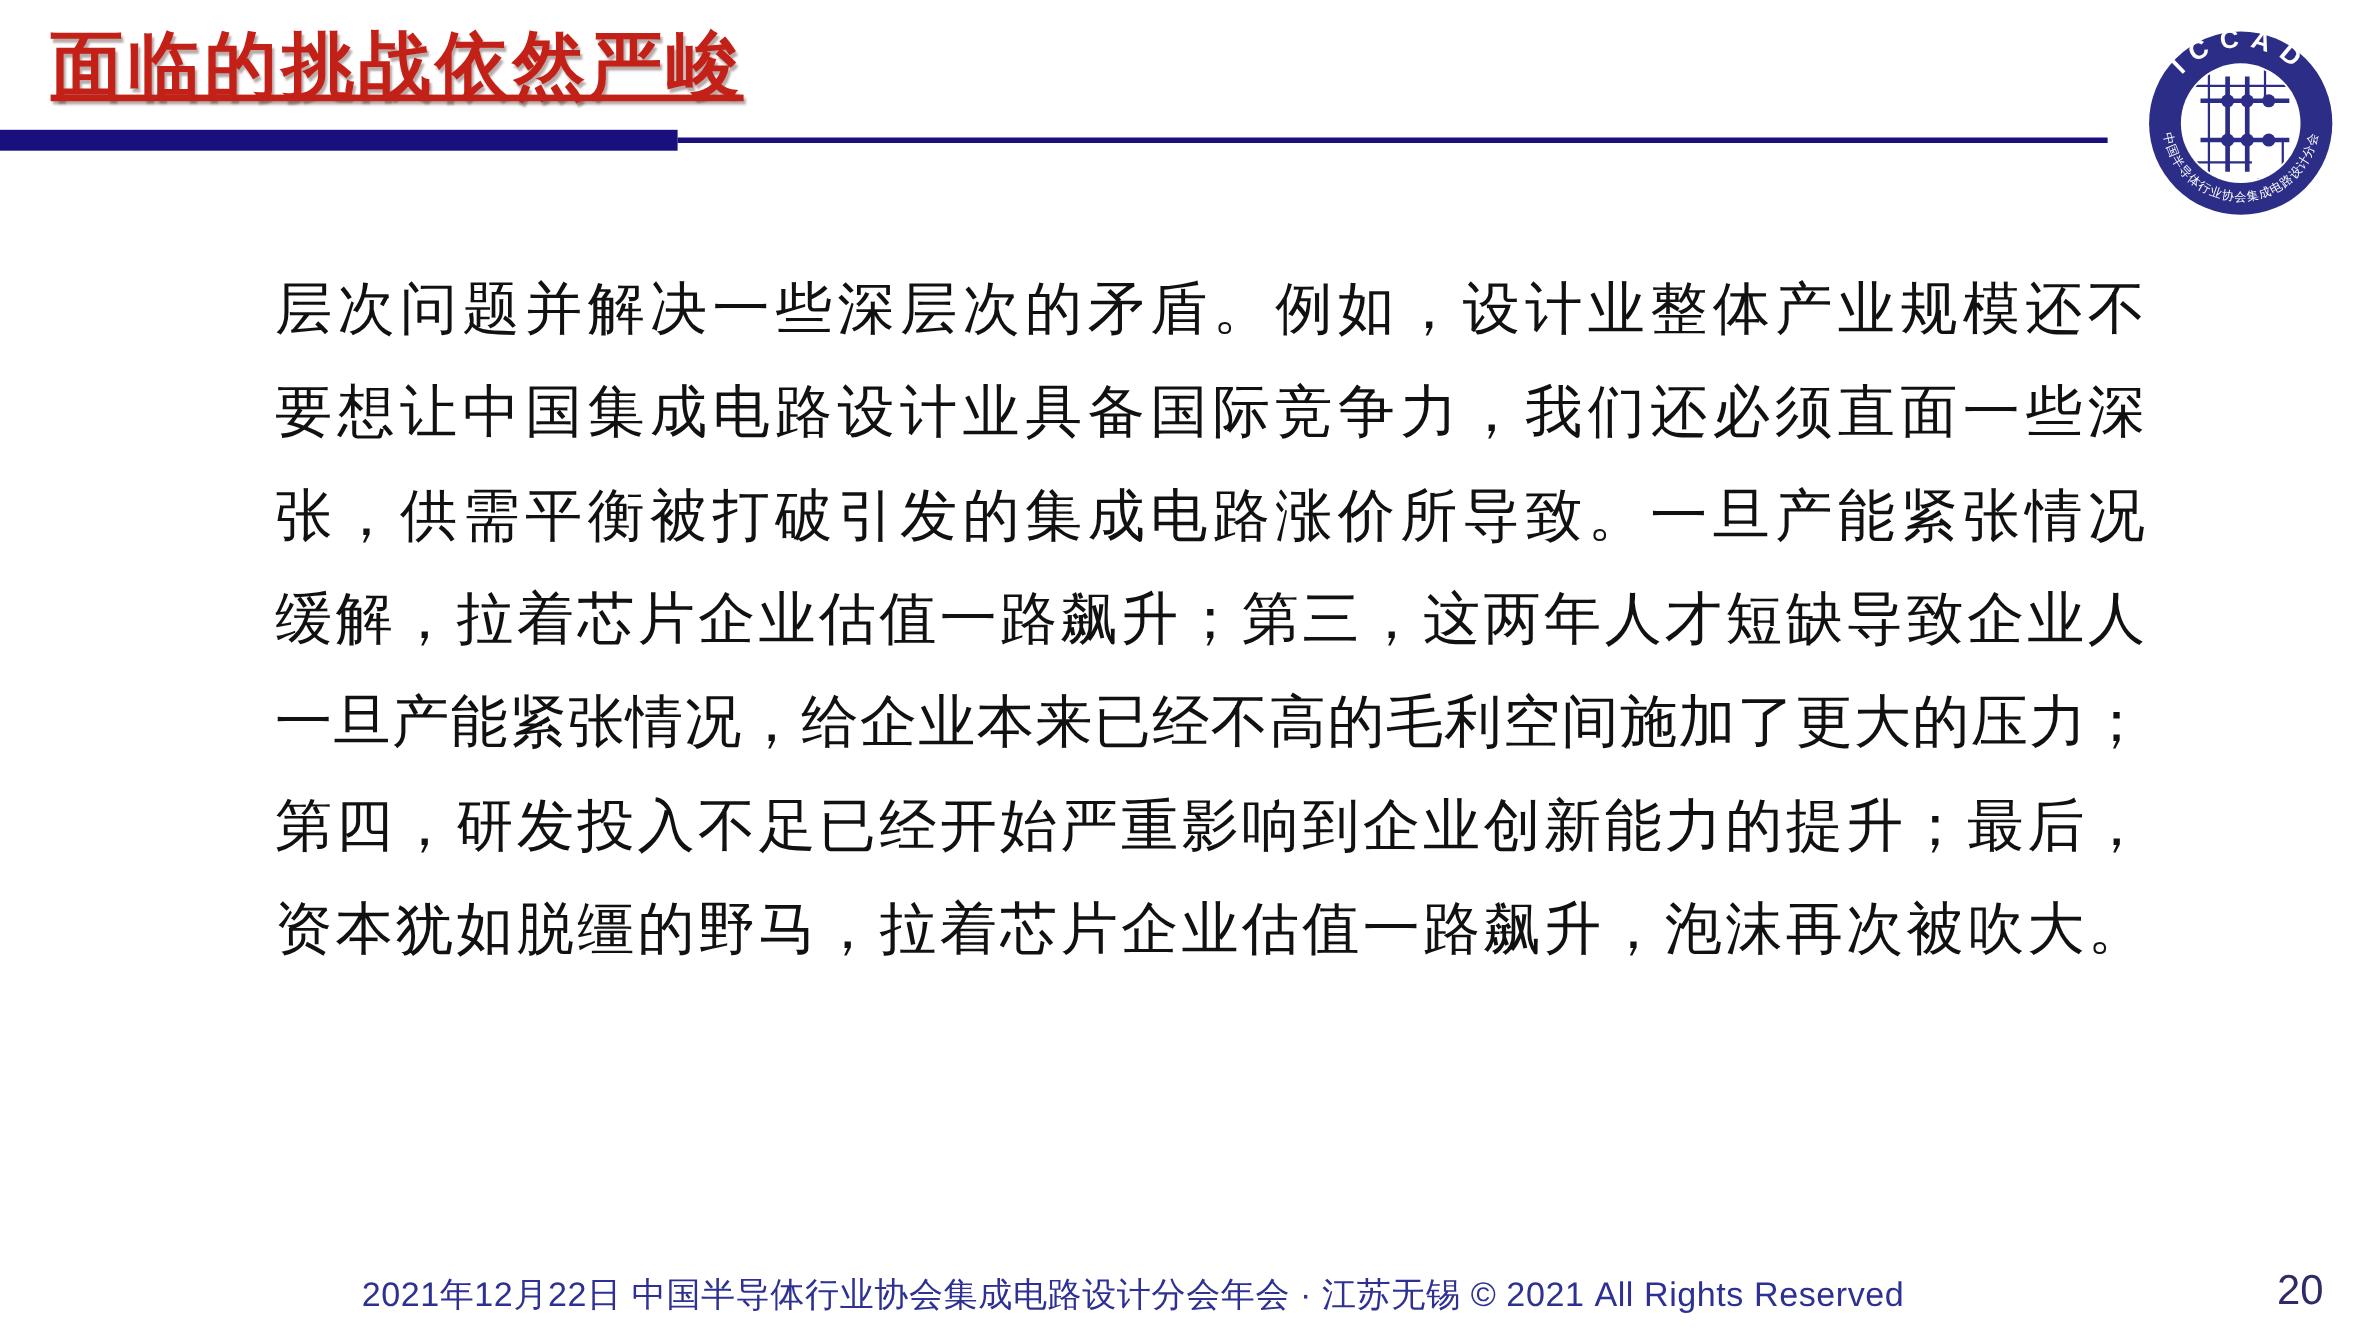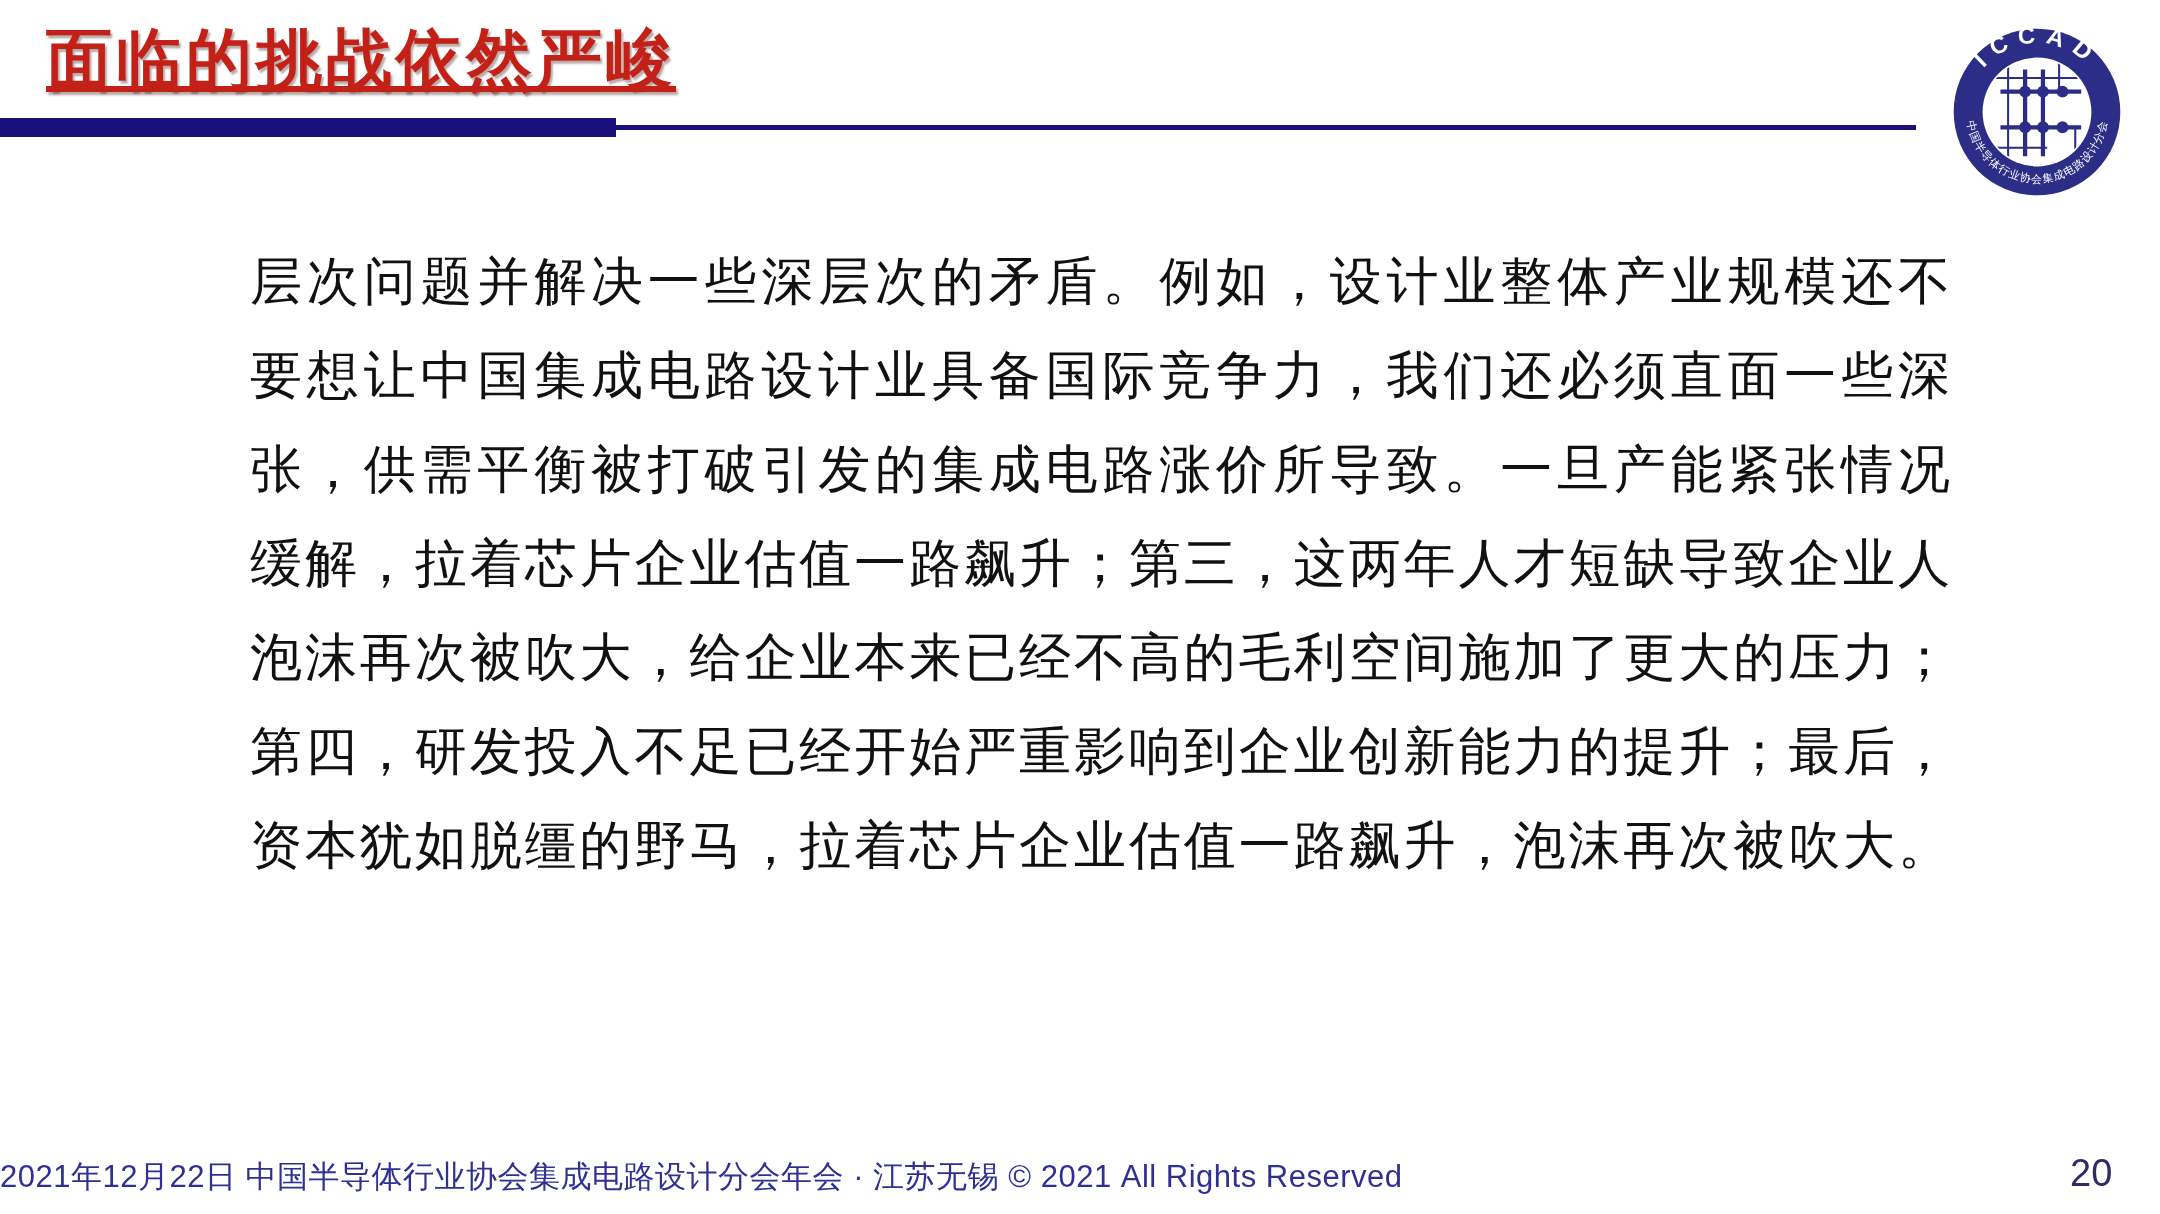--- a/index.html
+++ b/index.html
@@ -52,20 +52,21 @@
     text-align:justify;
     text-align-last:justify;
     text-justify:inter-character;
     overflow:hidden;
     white-space:normal;
   }
   .footer{
     position:absolute;
     left:0;top:1156px;
     width:2060px;
+    text-align:center;
     font-size:31px;
     color:#2e3192;
     letter-spacing:0.5px;
   }
   .page-number{
     position:absolute;
     left:2070px;top:1152px;
     width:70px;
     text-align:left;
     font-size:38px;
@@ -122,21 +123,21 @@
     <text fill="#ffffff" font-size="13" letter-spacing="1" font-family="Liberation Sans, sans-serif">
       <textPath href="#arcBottom" startOffset="50%" text-anchor="middle">中国半导体行业协会集成电路设计分会</textPath>
     </text>
   </svg>
 
   <div class="body-text">
     <div class="line">层次问题并解决一些深层次的矛盾。例如，设计业整体产业规模还不</div>
     <div class="line">要想让中国集成电路设计业具备国际竞争力，我们还必须直面一些深</div>
     <div class="line">张，供需平衡被打破引发的集成电路涨价所导致。一旦产能紧张情况</div>
     <div class="line">缓解，拉着芯片企业估值一路飙升；第三，这两年人才短缺导致企业人</div>
-    <div class="line">泡沫再次被吹大，给企业本来已经不高的毛利空间施加了更大的压力；</div>
+    <div class="line">一旦产能紧张情况，给企业本来已经不高的毛利空间施加了更大的压力；</div>
     <div class="line">第四，研发投入不足已经开始严重影响到企业创新能力的提升；最后，</div>
     <div class="line">资本犹如脱缰的野马，拉着芯片企业估值一路飙升，泡沫再次被吹大。</div>
   </div>
 
   <div class="footer">2021年12月22日 中国半导体行业协会集成电路设计分会年会 · 江苏无锡 © 2021 All Rights Reserved</div>
 
   <div class="page-number">20</div>
 
 </div>
 

